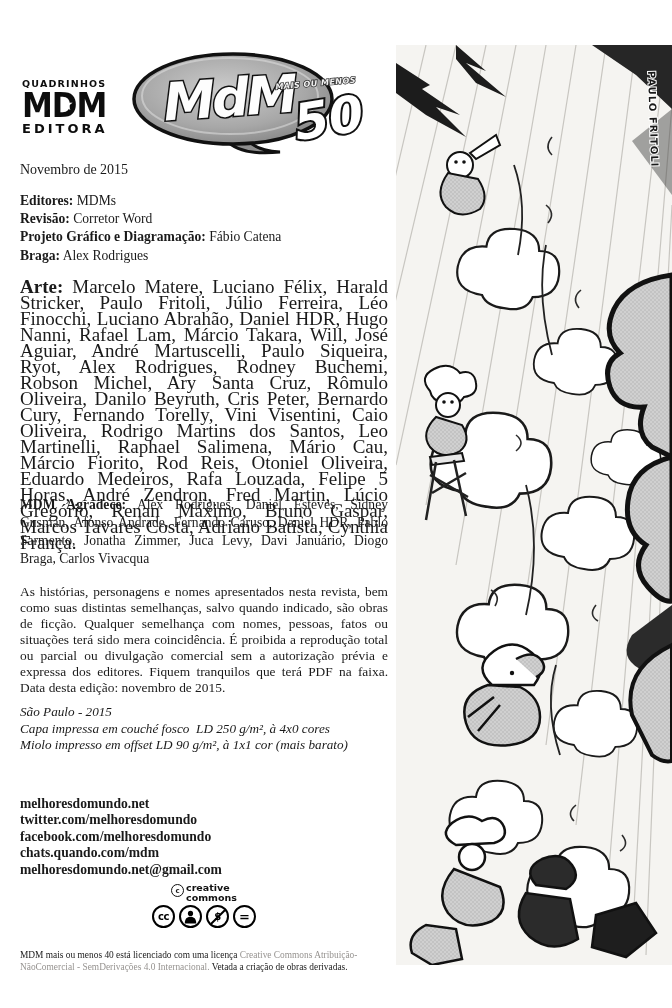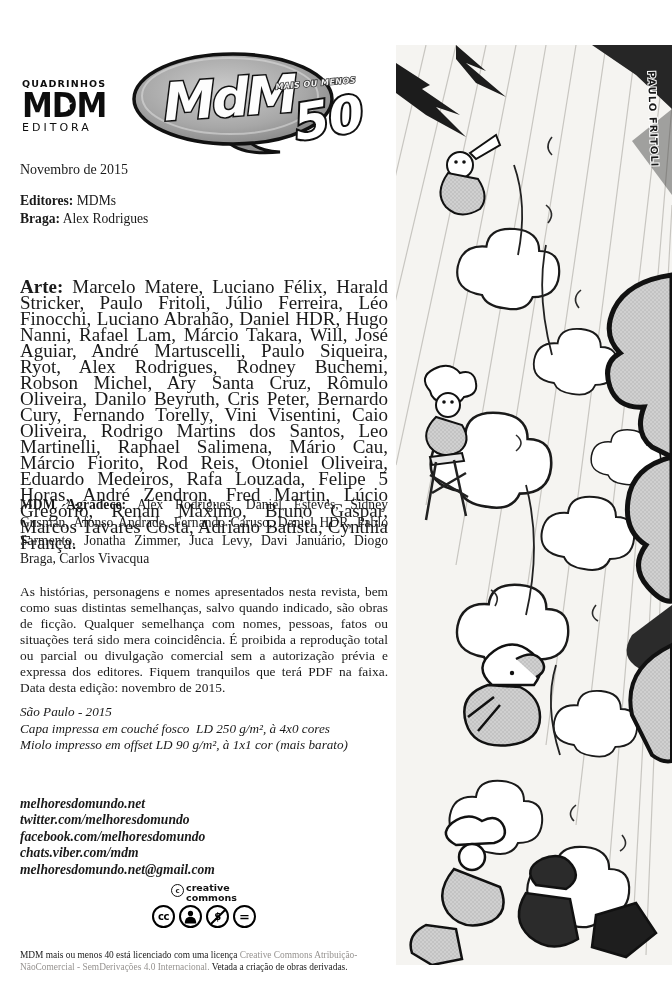--- a/index.html
+++ b/index.html
@@ -6,35 +6,35 @@
   #page{position:relative;width:672px;height:1008px;background:#ffffff;overflow:hidden;
         font-family:"Liberation Serif","DejaVu Serif",serif;color:#1a1a1a;}
 
   
   .pub-logo{position:absolute;left:22px;top:79px;width:100px;text-align:left;
             font-family:"DejaVu Sans","Liberation Sans",sans-serif;color:#0d0d0d;line-height:1;}
   .pub-top{font-size:9.5px;font-weight:bold;letter-spacing:1.2px;}
   .pub-mid{position:relative;font-size:31px;font-weight:bold;letter-spacing:-1px;
            transform:scaleY(1.08);margin:1px 0 1px 0;}
   .pub-star{position:absolute;left:38px;top:8px;font-size:15px;color:#ffffff;letter-spacing:0;}
-  .pub-bot{font-size:11px;font-weight:normal;letter-spacing:3px;}
+  .pub-bot{font-size:13px;font-weight:bold;letter-spacing:3px;}
 
   
   .issue-logo{position:absolute;left:130px;top:50px;}
 
   
   .blk{position:absolute;left:20px;width:368px;}
   .date{top:162px;font-weight:normal;font-size:14px;}
   .credits{top:192px;font-size:13.6px;line-height:18.2px;}
   .arte{top:260px;font-size:19px;line-height:16px;text-align:justify;}
   .agradece{top:482px;font-size:13.6px;line-height:18.3px;text-align:justify;}
   .disclaimer{top:571px;font-size:13.4px;line-height:15.9px;text-align:justify;}
   .printinfo{top:704px;font-size:13.2px;line-height:16.6px;font-style:italic;}
   .printinfo div{white-space:pre-wrap;}
-  .links{top:796px;font-size:13.6px;line-height:16.4px;font-weight:bold;font-style:italic;}
+  .links{top:796px;font-size:13.6px;line-height:16.4px;font-weight:bold;}
   b{font-weight:bold;}
 
   
   .cc{top:883px;display:flex;flex-direction:column;align-items:center;}
   .cc-wordmark{display:flex;align-items:flex-start;gap:2px;
                font-family:"DejaVu Sans","Liberation Sans",sans-serif;}
   .cc-c{width:11px;height:11px;border:1.4px solid #111;border-radius:50%;font-size:7px;
         font-weight:bold;display:flex;align-items:center;justify-content:center;margin-top:1px;}
   .cc-words{font-size:9.5px;font-weight:bold;line-height:9.5px;color:#111;}
   .cc-icons{display:flex;gap:4px;margin-top:3px;align-items:center;}
@@ -81,40 +81,42 @@
     </g>
     <text x="100" y="66" text-anchor="middle" transform="rotate(-4 100 60)" font-family="DejaVu Sans, Liberation Sans, sans-serif" font-style="italic" font-weight="bold" font-size="52" fill="#fdfdfd" stroke="#111" stroke-width="3" paint-order="stroke" letter-spacing="-3">MdM</text>
     <text x="186" y="36" text-anchor="middle" transform="rotate(-5 186 36)" font-family="DejaVu Sans, Liberation Sans, sans-serif" font-style="italic" font-weight="bold" font-size="8" fill="#f2f2f2" stroke="#333" stroke-width="1.6" paint-order="stroke" letter-spacing="0.5">MAIS OU MENOS</text>
     <text x="200" y="85" text-anchor="middle" transform="rotate(-9 200 75)" font-family="DejaVu Sans, Liberation Sans, sans-serif" font-style="italic" font-weight="bold" font-size="50" fill="#ffffff" stroke="#111" stroke-width="4" paint-order="stroke">50</text>
   </svg>
 
   <div class="blk date">Novembro de 2015</div>
 
   <div class="blk credits">
     <div><b>Editores:</b> <span>MDMs</span></div>
+    <div><b>Revisão:</b> <span>Corretor Word</span></div>
+    <div><b>Projeto Gráfico e Diagramação:</b> <span>Fábio Catena</span></div>
     <div><b>Braga:</b> <span>Alex Rodrigues</span></div>
   </div>
 
   <p class="blk arte"><b>Arte:</b> <span>Marcelo Matere, Luciano Félix, Harald Stricker, Paulo Fritoli, Júlio Ferreira, Léo Finocchi, Luciano Abrahão, Daniel HDR, Hugo Nanni, Rafael Lam, Márcio Takara, Will, José Aguiar, André Martuscelli, Paulo Siqueira, Ryot, Alex Rodrigues, Rodney Buchemi, Robson Michel, Ary Santa Cruz, Rômulo Oliveira, Danilo Beyruth, Cris Peter, Bernardo Cury, Fernando Torelly, Vini Visentini, Caio Oliveira, Rodrigo Martins dos Santos, Leo Martinelli, Raphael Salimena, Mário Cau, Márcio Fiorito, Rod Reis, Otoniel Oliveira, Eduardo Medeiros, Rafa Louzada, Felipe 5 Horas, André Zendron, Fred Martin, Lúcio Gregório, Renan Máximo, Bruno Gaspar, Marcos Tavares Costa, Adriano Batista, Cynthia França.</span></p>
 
   <p class="blk agradece"><b>MDM Agradece:</b> <span>Alex Rodrigues, Daniel Esteves, Sidney Gusman, Afonso Andrade, Fernando Caruso, Daniel HDR, Pablo Sarmento, Jonatha Zimmer, Juca Levy, Davi Januário, Diogo Braga, Carlos Vivacqua</span></p>
 
   <p class="blk disclaimer">As histórias, personagens e nomes apresentados nesta revista, bem como suas distintas semelhanças, salvo quando indicado, são obras de ficção. Qualquer semelhança com nomes, pessoas, fatos ou situações terá sido mera coincidência. É proibida a reprodução total ou parcial ou divulgação comercial sem a autorização prévia e expressa dos editores. Fiquem tranquilos que terá PDF na faixa. Data desta edição: novembro de 2015.</p>
 
   <div class="blk printinfo">
     <div>São Paulo - 2015</div>
     <div>Capa impressa em couché fosco  LD 250 g/m², à 4x0 cores</div>
     <div>Miolo impresso em offset LD 90 g/m², à 1x1 cor (mais barato)</div>
   </div>
 
   <div class="blk links">
     <div>melhoresdomundo.net</div>
     <div>twitter.com/melhoresdomundo</div>
     <div>facebook.com/melhoresdomundo</div>
-    <div>chats.viber.com/mdm</div>
+    <div>chats.quando.com/mdm</div>
     <div>melhoresdomundo.net@gmail.com</div>
   </div>
 
   <div class="blk cc">
     <div class="cc-wordmark">
       <span class="cc-c">c</span>
       <span class="cc-words">
         <span>creative</span><br><span>commons</span>
       </span>
     </div>

